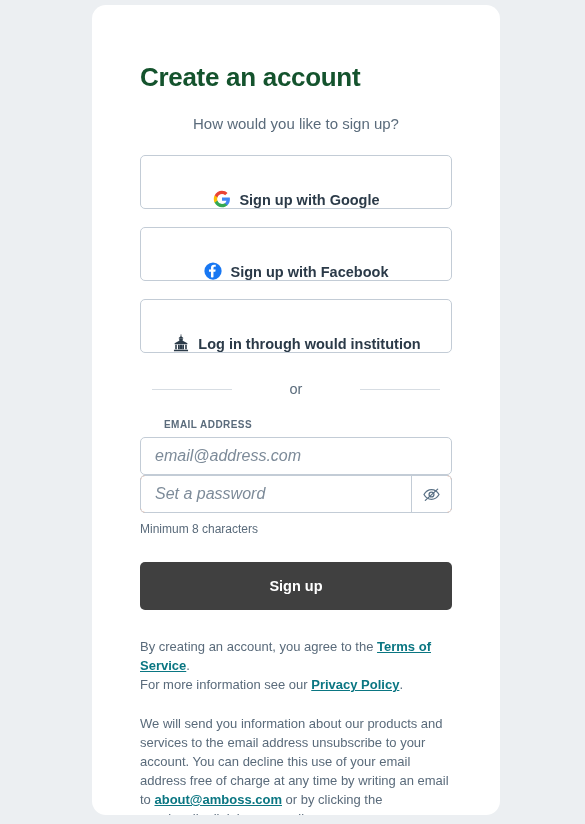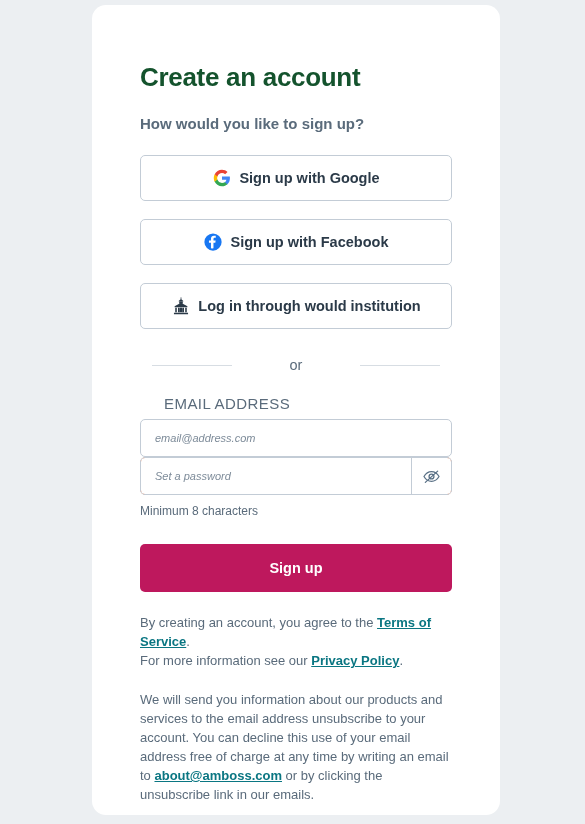--- a/index.html
+++ b/index.html
@@ -33,34 +33,35 @@
   .title {
     font-size: 26px;
     font-weight: bold;
     color: #14532d;
     letter-spacing: -0.3px;
     margin: 9px 0 0 0;
     line-height: 1.2;
   }
   .subtitle {
     font-size: 15px;
-    font-weight: bold;
+    font-weight: normal;
     color: #5a6b7b;
     margin: 22px 0 0 0;
+    text-align: center;
   }
   .sso-list {
     margin-top: 23px;
   }
   .sso-btn {
     display: flex;
-    align-items: center;
+    align-items: flex-end;
     justify-content: center;
     gap: 8px;
     width: 100%;
-    height: 46px;
+    height: 54px;
     box-sizing: border-box;
     background: #ffffff;
     border: 1px solid #c3ccd6;
     border-radius: 5px;
     margin-bottom: 18px;
     cursor: pointer;
     padding: 0;
     font-family: "Liberation Sans", sans-serif;
   }
   .sso-btn:last-child { margin-bottom: 0; }
@@ -89,35 +90,35 @@
     background: #d7dde3;
     width: 80px;
   }
   .divider-text {
     font-size: 14.5px;
     color: #5a6b7b;
     padding: 0 58px;
     text-align: center;
   }
   .field-label {
-    font-size: 15px;
-    font-weight: normal;
+    font-size: 10px;
+    font-weight: bold;
     color: #5a6b7b;
     letter-spacing: 0.45px;
     margin: 20px 0 7px 0;
     padding-left: 24px;
   }
   .text-input {
     width: 100%;
     height: 38px;
     box-sizing: border-box;
     border: 1px solid #c3ccd6;
     border-radius: 5px;
     padding: 0 14px;
-    font-size: 11px;
+    font-size: 16px;
     color: #2b3a48;
     font-family: "Liberation Sans", sans-serif;
     background: #ffffff;
     outline: none;
   }
   .text-input::placeholder {
     color: #7d8b99;
     font-style: italic;
   }
   .password-row {
@@ -149,34 +150,34 @@
   }
   .hint {
     font-size: 12px;
     color: #5a6b7b;
     margin: 9px 0 0 0;
   }
   .primary-btn {
     width: 100%;
     height: 48px;
     margin-top: 26px;
-    background: #be185d;
+    background: #404040;
     border: none;
     border-radius: 5px;
     color: #ffffff;
     font-size: 14.5px;
     font-weight: bold;
     cursor: pointer;
     font-family: "Liberation Sans", sans-serif;
   }
   .legal {
     font-size: 13px;
     color: #5a6b7b;
     line-height: 1.46;
-    margin: 22px 0 0 0;
+    margin: 28px 0 0 0;
   }
   .legal-2 {
     margin-top: 20px;
   }
   .link {
     color: #0a7682;
     font-weight: bold;
     text-decoration: underline;
     cursor: pointer;
   }

